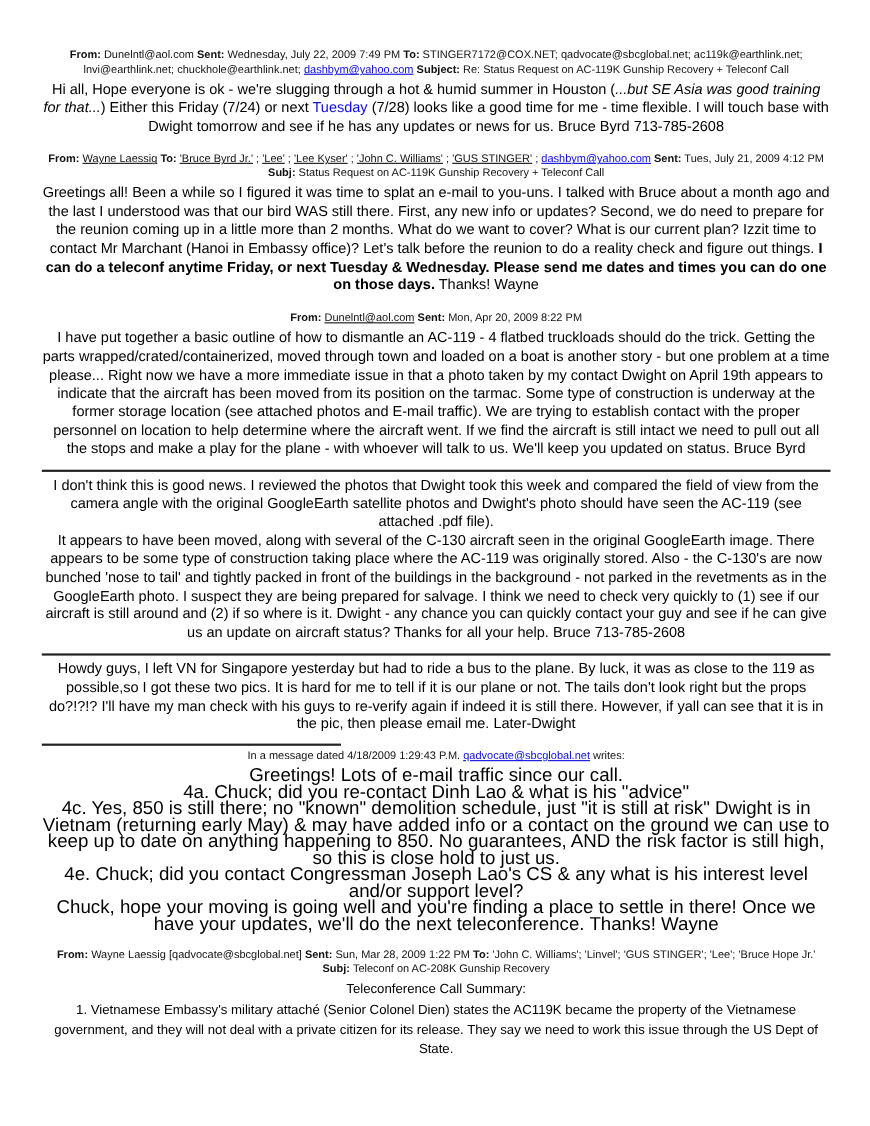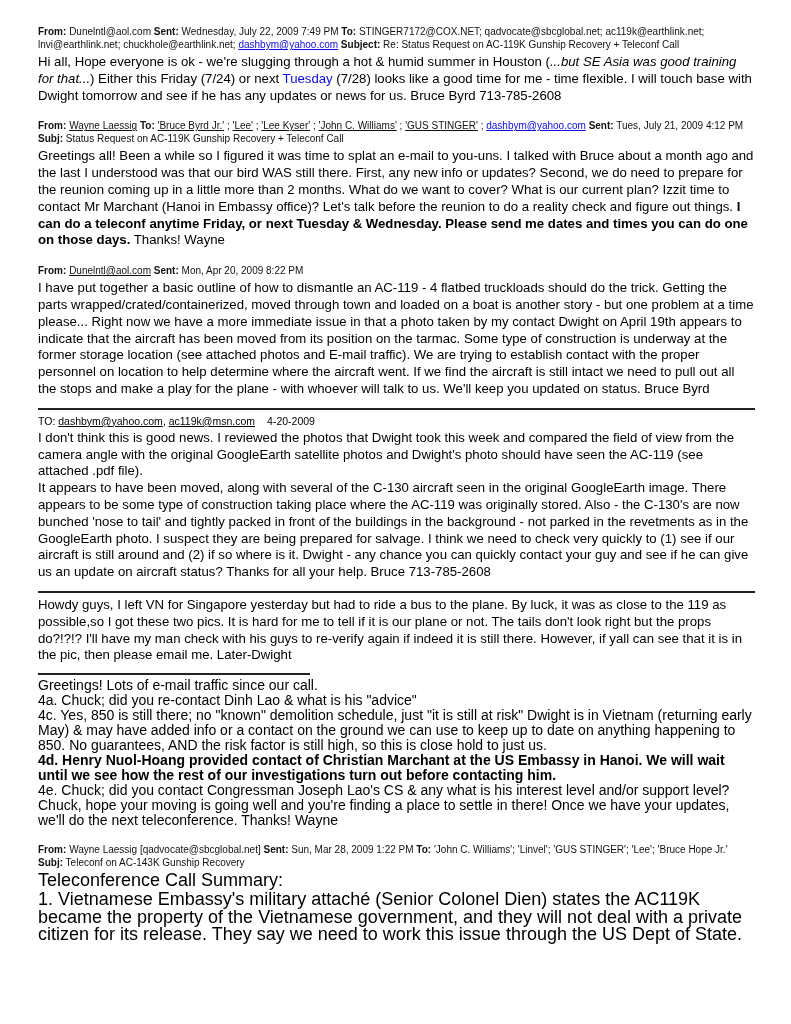--- a/index.html
+++ b/index.html
@@ -3,39 +3,39 @@
 <meta charset="utf-8">
 <style>
   * { margin:0; padding:0; box-sizing:border-box; }
   html, body { background:#ffffff; }
   body {
     width:791px; height:1024px; overflow:hidden;
     font-family:"Liberation Sans", sans-serif;
     color:#000;
     -webkit-font-smoothing:antialiased;
   }
-  .page { padding:25px 36px 0 38px; }
+  .page { padding:44px 36px 0 38px;text-align:center; }
   .sec { margin-bottom:15px; }
   .sec.tight { margin-bottom:9px; }
   .hdr { font-size:10px; line-height:13px; margin-bottom:3px; color:#111; }
   .hdr b { font-weight:bold; }
   .body { font-size:13.2px; line-height:16.8px; }
   .body p { margin:0; }
   .body p + p { margin-top:0; }
   .u { text-decoration:underline; }
   .link { color:#0b0bdf; text-decoration:underline; cursor:pointer; }
   .link.nounder { text-decoration:none; }
   .bold { font-weight:bold; }
   .it { font-style:italic; }
   .rule { border:none; border-top:2px solid #222; margin:10px 0 4px 0; }
   .rule.short { width:272px; margin:8px 0 3px 0; }
   .toline { font-size:10.5px; line-height:14px; margin-bottom:2px; }
   .date-gap { margin-left:12px; }
-  .quoted { font-size:14px; line-height:15px; }
-  .e7body { font-size:18px; line-height:17.2px; }
+  .quoted { font-size:17px; line-height:15px; }
+  .e7body { font-size:12px; line-height:17.2px; }
   .e7body .summary { margin-bottom:2px; }
 </style>
 </head>
 <body>
 
 <div class="page">
 
   <section class="sec">
     <p class="hdr"><b>From:</b> <span>Dunelntl@aol.com</span> <b>Sent:</b> <span>Wednesday, July 22, 2009 7:49 PM</span> <b>To:</b> <span>STINGER7172@COX.NET; qadvocate@sbcglobal.net; ac119k@earthlink.net; lnvi@earthlink.net; chuckhole@earthlink.net;</span> <span class="link">dashbym@yahoo.com</span> <b>Subject:</b> <span>Re: Status Request on AC-119K Gunship Recovery + Teleconf Call</span></p>
     <div class="body">
@@ -53,49 +53,48 @@
   <section class="sec tight">
     <p class="hdr"><b>From:</b> <span class="u">Dunelntl@aol.com</span> <b>Sent:</b> <span>Mon, Apr 20, 2009 8:22 PM</span></p>
     <div class="body">
       <p>I have put together a basic outline of how to dismantle an AC-119 - 4 flatbed truckloads should do the trick.  Getting the parts wrapped/crated/containerized, moved through town and loaded on a boat is another story - but one problem at a time please...    Right now we have a more immediate issue in that a photo taken by my contact Dwight on April 19th appears to indicate that the aircraft has been moved from its position on the tarmac.  Some type of construction is underway at the former storage location (see attached photos and E-mail traffic).  We are trying to establish contact with the proper personnel on location to help determine where the aircraft went.  If we find the aircraft is still intact we need to pull out all the stops and make a play for the plane - with whoever will talk to us.   We'll keep you updated on status.  Bruce Byrd</p>
     </div>
   </section>
 
   <hr class="rule">
 
   <section class="sec tight">
-    <p class="toline"><span>TO:</span> <span class="u">dashbym@yahoo.com</span><span>, </span><span class="u">ac119k@msn.com</span><span class="date-gap">4-20-2009</span></p>
     <div class="body">
       <p>I don't think this is good news.  I reviewed the photos that Dwight took this week and compared the field of view from the camera angle with the original GoogleEarth satellite photos and Dwight's photo should have seen the AC-119 (see attached .pdf file).</p>
       <p>It appears to have been moved, along with several of the C-130 aircraft seen in the original GoogleEarth image.   There appears to be some type of construction taking place where the AC-119 was originally stored.  Also - the C-130's are now bunched 'nose to tail' and tightly packed in front of the buildings in the background - not parked in the revetments as in the GoogleEarth photo.  I suspect they are being prepared for salvage.   I think we need to check very quickly to (1) see if our aircraft is still around and (2) if so where is it.  Dwight - any chance you can quickly contact your guy and see if he can give us an update on aircraft status?  Thanks for all your help. Bruce 713-785-2608</p>
     </div>
   </section>
 
   <hr class="rule">
 
   <section class="sec tight">
     <div class="body">
       <p>Howdy guys, I left VN for Singapore yesterday but had to ride a bus to the plane.  By luck, it was as close to the 119 as possible,so I got these two pics. It is hard for me to tell if it is our plane or not. The tails don't look right but the props do?!?!?   I'll have my man check with his guys to re-verify again if indeed it is still there. However, if yall can see that it is in the pic, then please email me.  Later-Dwight</p>
     </div>
   </section>
 
   <hr class="rule short">
 
   <section class="sec">
+    <p class="hdr"><span>In a message dated 4/18/2009 1:29:43 P.M. </span><span class="link">qadvocate@sbcglobal.net</span><span> writes:</span></p>
     <div class="body quoted">
       <p>Greetings! Lots of e-mail traffic since our call.</p>
       <p>4a. Chuck; did you re-contact Dinh Lao &amp; what is his "advice"</p>
       <p>4c. Yes, 850 is still there; no "known" demolition schedule, just "it is still at risk"  Dwight is in Vietnam (returning early May) &amp; may have added info or a contact on the ground we can use to keep up to date on anything happening to 850.  No guarantees, AND the risk factor is still high, so this is close hold to just us.</p>
-      <p class="bold">4d. Henry Nuol-Hoang provided contact of Christian Marchant at the US Embassy in Hanoi.  We will wait until we see how the rest of our investigations turn out before contacting him.</p>
       <p>4e. Chuck; did you contact Congressman Joseph Lao's CS &amp; any what is his interest level and/or support level?</p>
       <p>Chuck, hope your moving is going well and you're finding a place to settle in there!  Once we have your updates, we'll do the next teleconference. Thanks!  Wayne</p>
     </div>
   </section>
 
   <section class="sec">
-    <p class="hdr"><b>From:</b> <span>Wayne Laessig [qadvocate@sbcglobal.net]</span> <b>Sent:</b> <span>Sun, Mar 28, 2009 1:22 PM</span> <b>To:</b> <span>'John C. Williams'; 'Linvel'; 'GUS STINGER'; 'Lee'; 'Bruce Hope Jr.'</span> <b>Subj:</b> <span>Teleconf on AC-143K Gunship Recovery</span></p>
+    <p class="hdr"><b>From:</b> <span>Wayne Laessig [qadvocate@sbcglobal.net]</span> <b>Sent:</b> <span>Sun, Mar 28, 2009 1:22 PM</span> <b>To:</b> <span>'John C. Williams'; 'Linvel'; 'GUS STINGER'; 'Lee'; 'Bruce Hope Jr.'</span> <b>Subj:</b> <span>Teleconf on AC-208K Gunship Recovery</span></p>
     <div class="body e7body">
       <p class="summary">Teleconference Call Summary:</p>
       <p>1.  Vietnamese Embassy's military attaché (Senior Colonel Dien) states the AC119K became the property of the Vietnamese government, and they will not deal with a private citizen for its release. They say we need to work this issue through the US Dept of State.</p>
     </div>
   </section>
 
 </div>
 
 </body></html>

